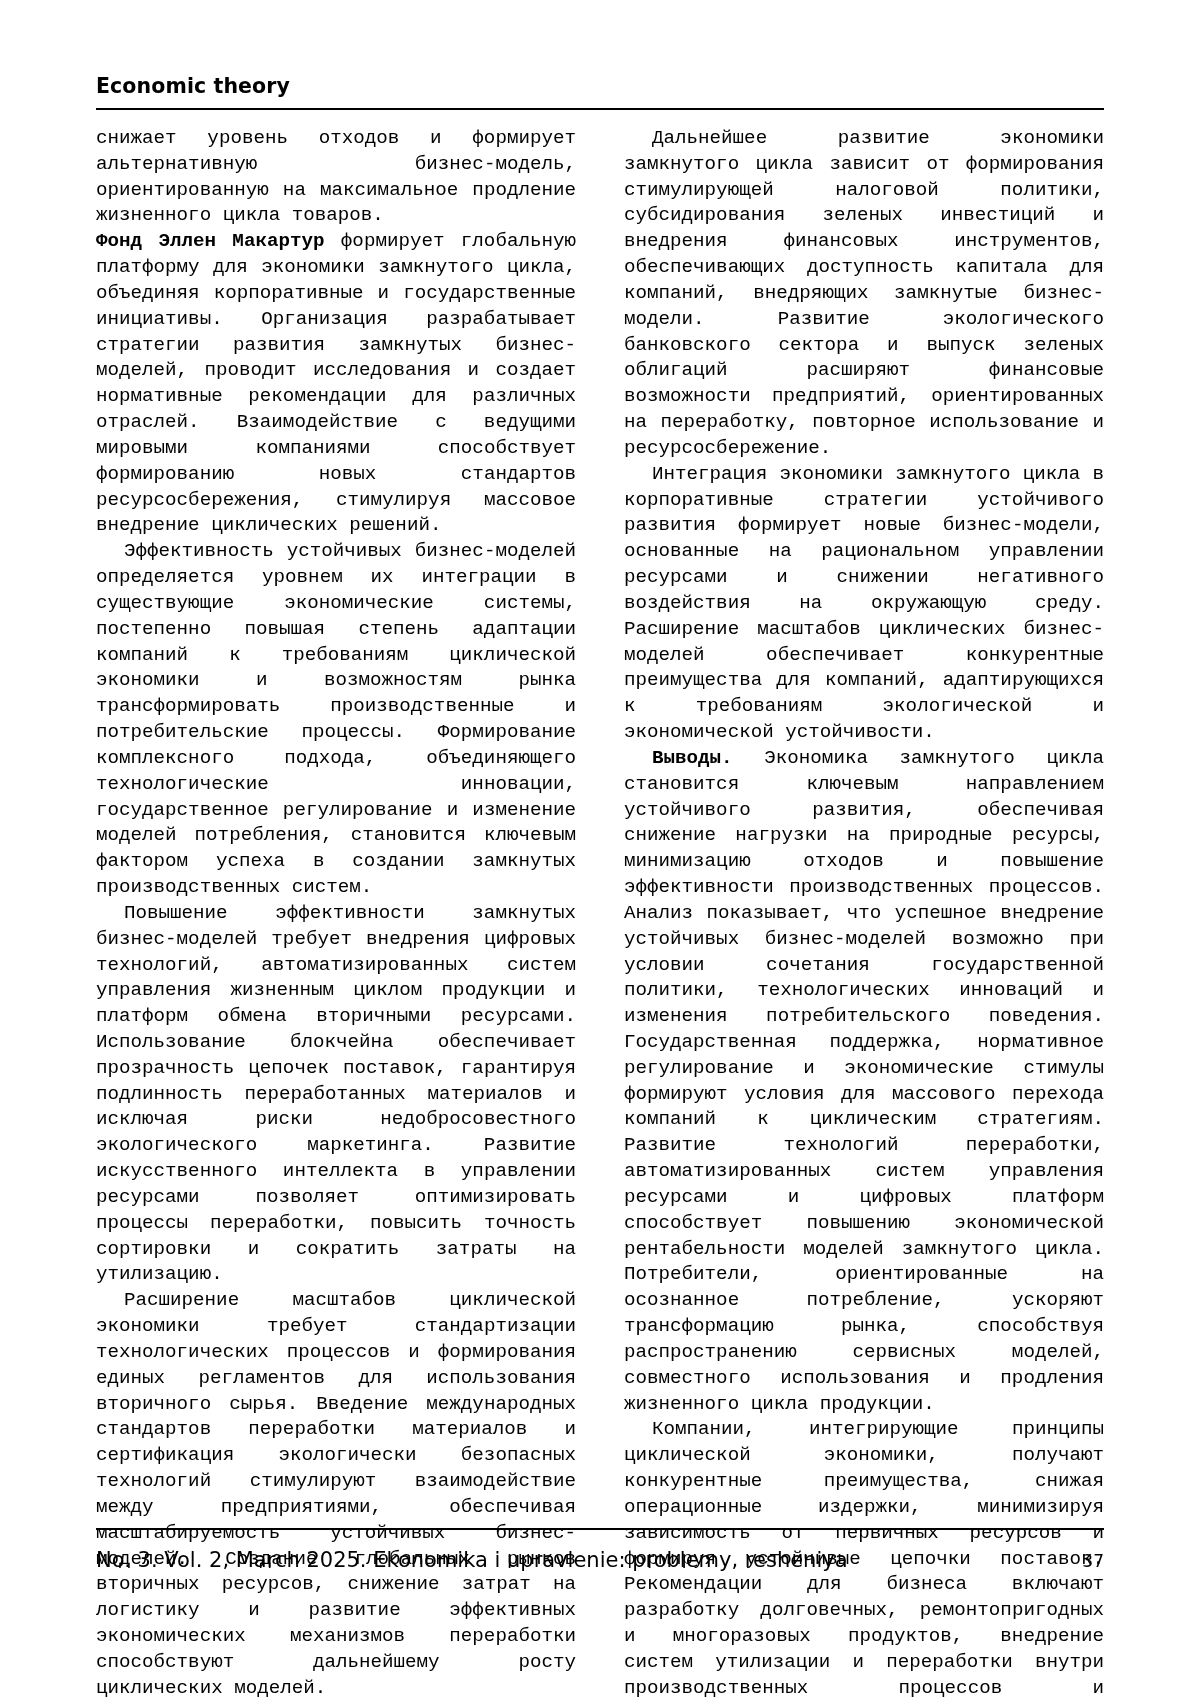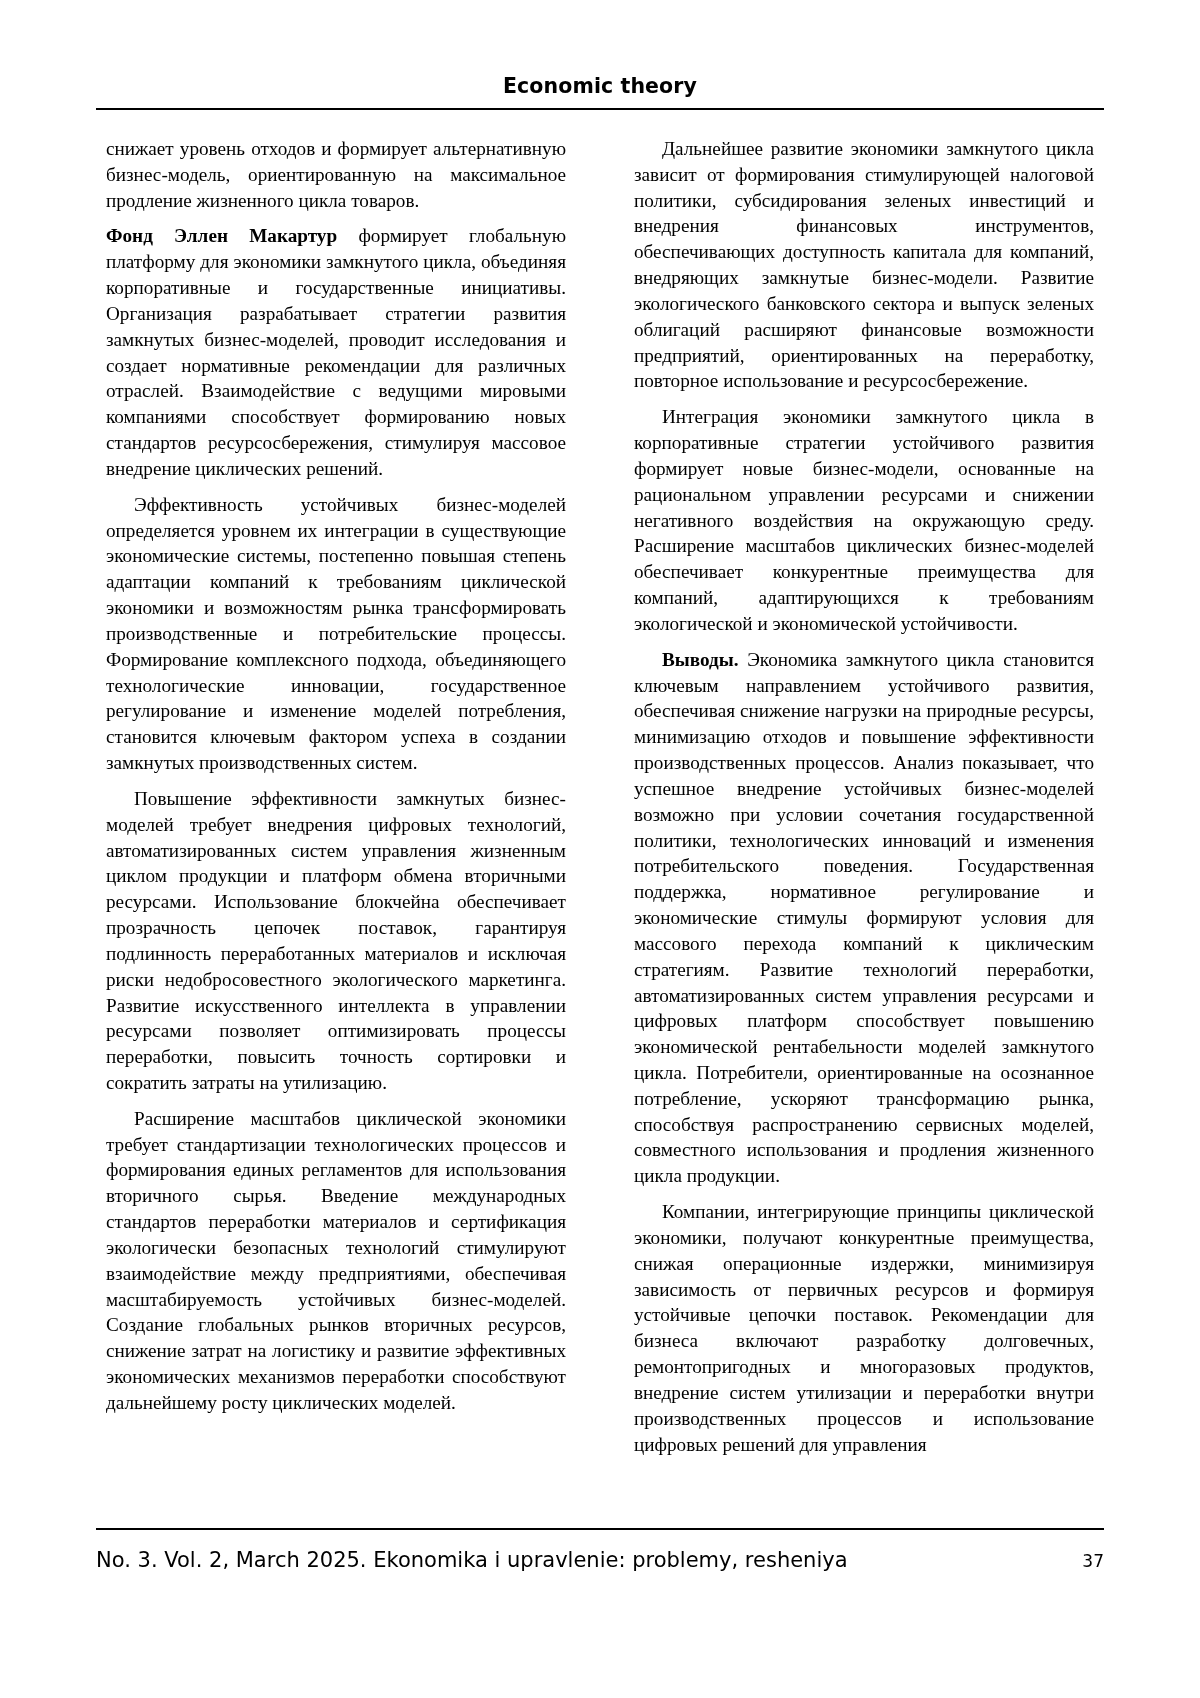--- a/index.html
+++ b/index.html
@@ -16,21 +16,21 @@
     font-family: "Liberation Serif", serif;
     color: #000000;
     padding: 0;
     overflow: hidden;
   }
   .header {
     position: absolute;
     top: 74px;
     left: 96px;
     right: 96px;
-    text-align: center;
+    text-align: left;
     font-family: "DejaVu Sans", sans-serif;
     font-weight: bold;
     font-size: 20.5px;
     letter-spacing: 0.1px;
     color: #000;
   }
   .rule-top {
     position: absolute;
     top: 108px;
     left: 96px;
@@ -57,22 +57,23 @@
   }
   .col {
     width: 480px;
     font-size: 19.2px;
     line-height: 1.345;
     text-align: justify;
     text-justify: inter-word;
     hyphens: manual;
   }
   .col p {
-    margin: 10px;
+    margin: 0;
     text-indent: 28px;
+    font-family: Liberation Mono, monospace;
   }
   .col p.noindent {
     text-indent: 0;
   }
   .lead {
     font-weight: bold;
   }
   .footer {
     position: absolute;
     top: 1548px;

